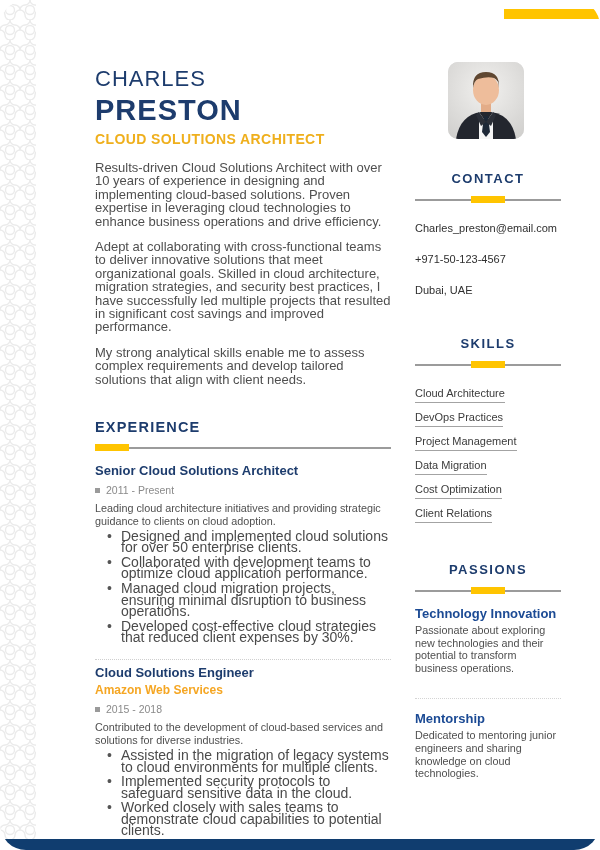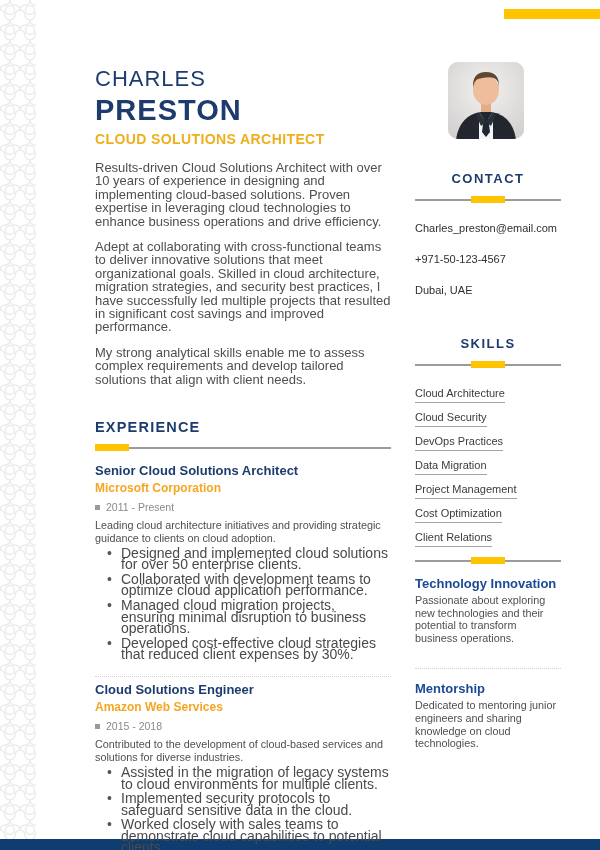--- a/index.html
+++ b/index.html
@@ -8,21 +8,21 @@
     --gold-title:#efaf1c;
     --gold-company:#f5a623;
     --accent:#ffc400;
     --body-gray:#4f4f4f;
     --rule-gray:#9b9b9b;
     --pass-blue:#1b4a94;
   }
   *{margin:0;padding:0;box-sizing:border-box;}
   html,body{width:600px;}
   body{font-family:"Liberation Sans",sans-serif;background:#ffffff;}
-  .page{position:relative;width:600px;height:850px;background:#fff;overflow:hidden;}
+  .page{position:relative;width:600px;height:850px;background:#fff;overflow:hidden;border-radius:26px;}
 
   .pattern-strip{position:absolute;left:0;top:0;width:36px;height:850px;}
   .top-accent{position:absolute;top:9px;right:0;width:96px;height:10px;background:var(--accent);}
   .bottom-bar{position:absolute;left:0;bottom:0;width:600px;height:11px;background:var(--navy-bar);}
 
   .photo{position:absolute;left:448px;top:62px;width:76px;height:77px;border-radius:10px;overflow:hidden;background:#dcdcdc;}
   .photo svg{display:block;}
 
   .col-left{position:absolute;left:95px;top:68px;width:296px;}
   .col-right{position:absolute;left:415px;top:68px;width:146px;}
@@ -130,21 +130,20 @@
 
     <section>
       <h2 class="sec-heading">EXPERIENCE</h2>
       <div class="rule left-chip">
         <span class="line"></span>
         <span class="chip"></span>
       </div>
 
       <article class="job">
         <div class="job-name">Senior Cloud Solutions Architect</div>
-        <div class="company">Microsoft Corporation</div>
         <div class="dates">
           <span class="sq"></span>
           <span>2011 - Present</span>
         </div>
         <p class="job-desc">Leading cloud architecture initiatives and providing strategic guidance to clients on cloud adoption.</p>
         <ul class="bullets">
           <li>Designed and implemented cloud solutions for over 50 enterprise clients.</li>
           <li>Collaborated with development teams to optimize cloud application performance.</li>
           <li>Managed cloud migration projects, ensuring minimal disruption to business operations.</li>
           <li>Developed cost-effective cloud strategies that reduced client expenses by 30%.</li>
@@ -183,30 +182,30 @@
     </section>
 
     <section>
       <h3 class="side-heading skills-heading">SKILLS</h3>
       <div class="rule center-chip side">
         <span class="line"></span>
         <span class="chip"></span>
       </div>
       <div class="skill-list">
         <div class="skill"><span>Cloud Architecture</span></div>
-        <div class="skill"><span>Cloud Security</span></div>
         <div class="skill"><span>DevOps Practices</span></div>
+        <div class="skill"><span>Project Management</span></div>
         <div class="skill"><span>Data Migration</span></div>
-        <div class="skill"><span>Project Management</span></div>
         <div class="skill"><span>Cost Optimization</span></div>
         <div class="skill"><span>Client Relations</span></div>
       </div>
     </section>
 
     <section>
+      <h3 class="side-heading passions-heading">PASSIONS</h3>
       <div class="rule center-chip side">
         <span class="line"></span>
         <span class="chip"></span>
       </div>
       <div class="passion">
         <div class="passion-title">Technology Innovation</div>
         <p class="passion-text">Passionate about exploring new technologies and their potential to transform business operations.</p>
       </div>
       <div class="passion-divider"></div>
       <div class="passion">

